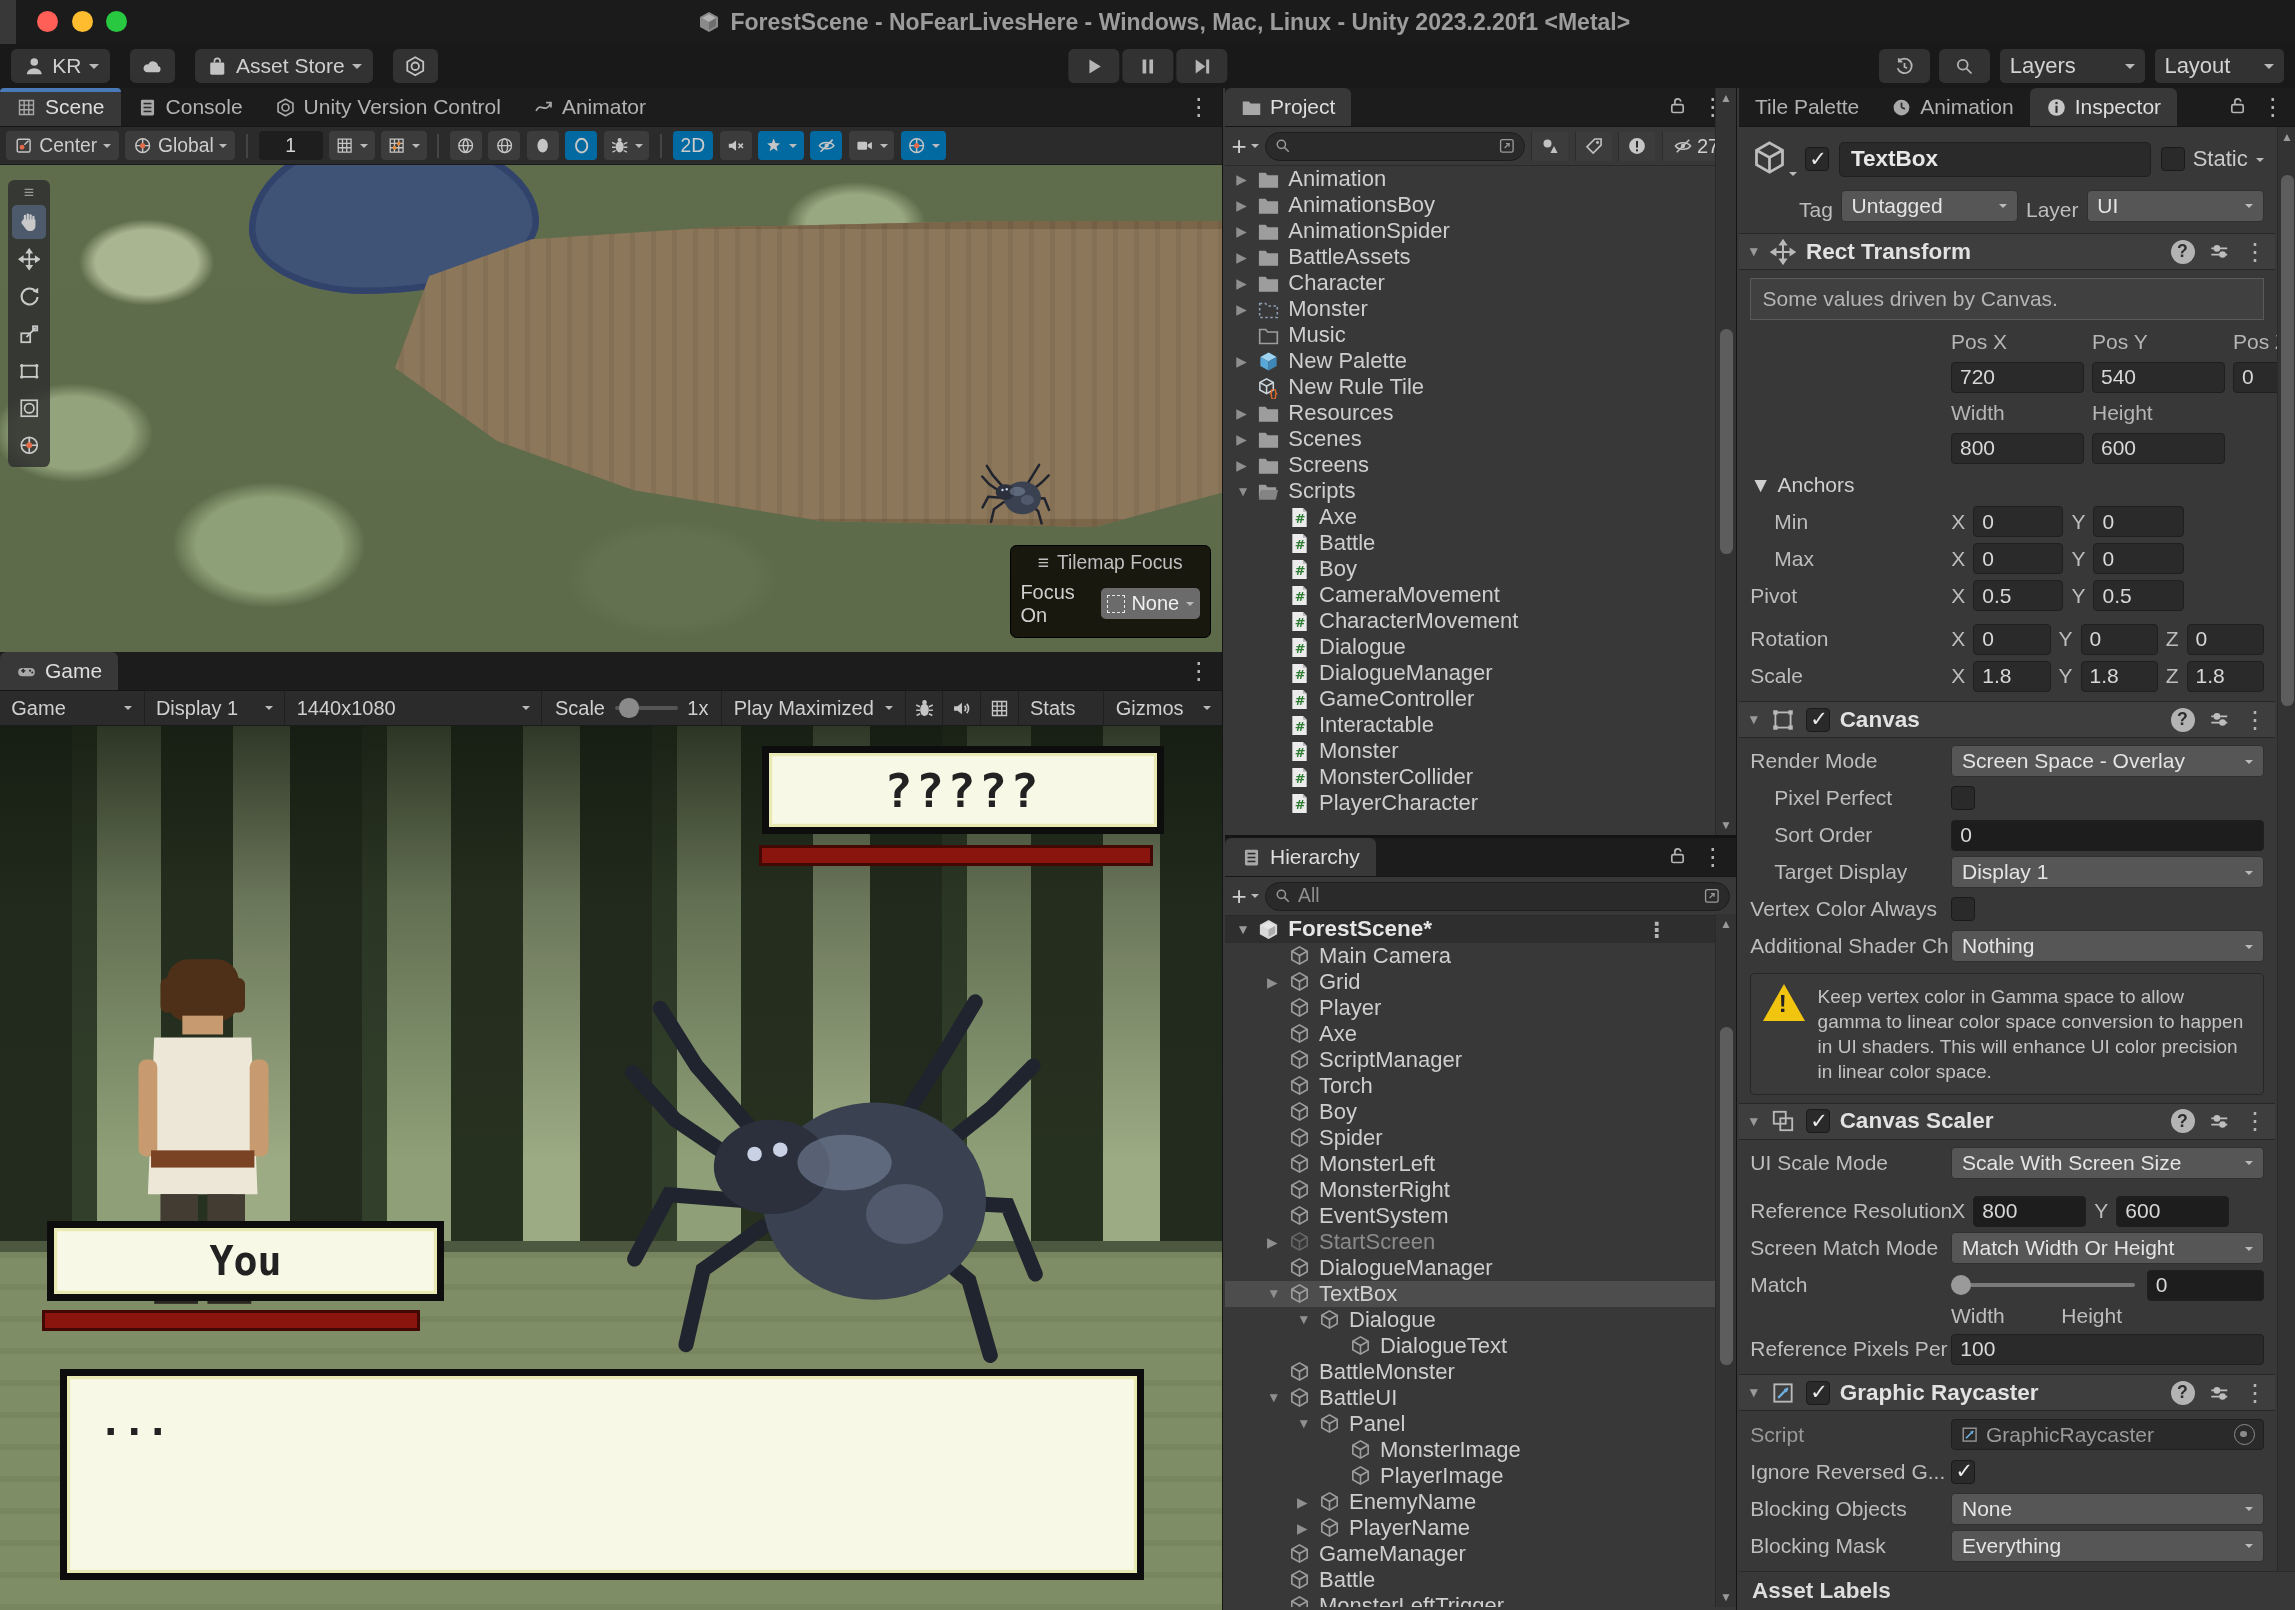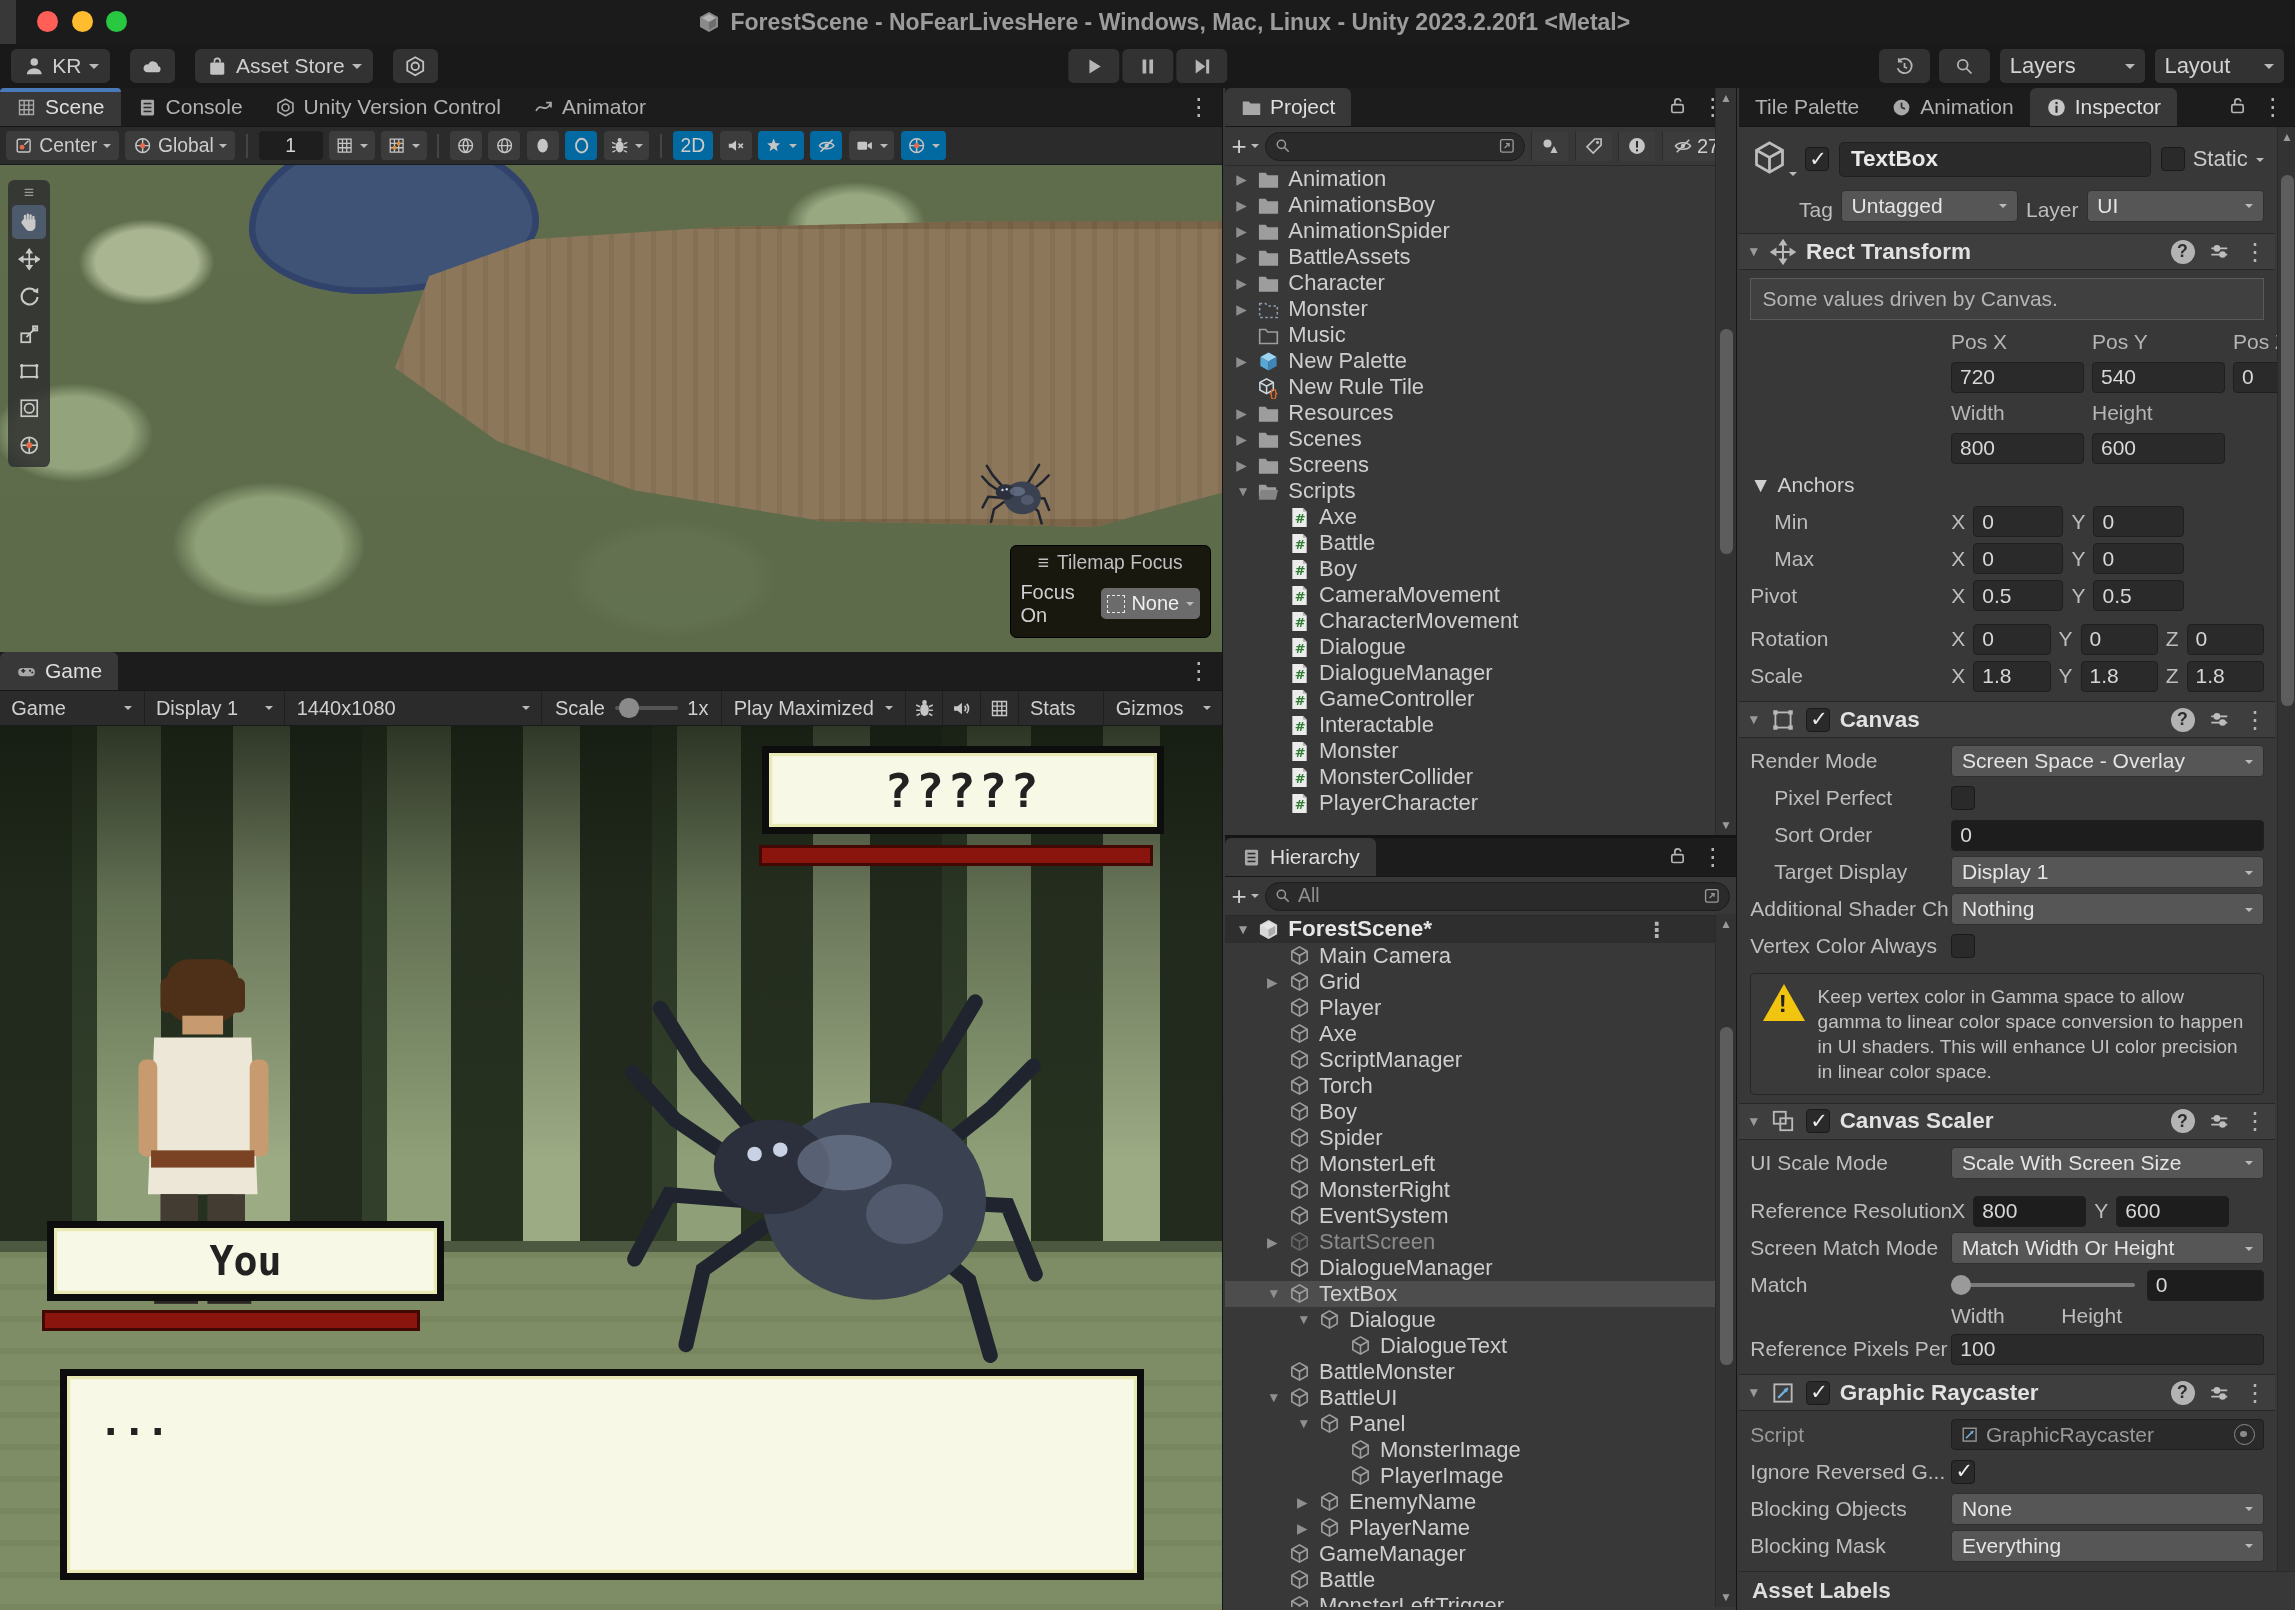--- a/index.html
+++ b/index.html
@@ -1584,29 +1584,29 @@
               </div>
           </div>
           <div class="irow">
             <span class="lbl ind">Target Display</span>
             <div class="idd">
                 <span class="val">Display 1</span>
                 <span class="ctri"></span>
               </div>
           </div>
           <div class="irow">
+            <span class="lbl">Vertex Color Always</span>
+            <span class="cb" data-checked="false"></span>
+          </div>
+          <div class="irow">
             <span class="lbl">Additional Shader Ch</span>
             <div class="idd">
                 <span class="val">Nothing</span>
                 <span class="ctri"></span>
               </div>
-          </div>
-          <div class="irow">
-            <span class="lbl">Vertex Color Always</span>
-            <span class="cb" data-checked="false"></span>
           </div>
           <div class="warnbox">
             <span class="warn-tri"></span>
             <span class="wtext">Keep vertex color in Gamma space to allow gamma to linear color space conversion to happen in UI shaders. This will enhance UI color precision in linear color space.</span>
           </div>
 
           <div class="sect">
             <span class="sarrow">▼</span>
             <svg class="cicon" viewBox="0 0 32 32" width="26" height="26">
                 <use href="#sym-scaler"></use>

